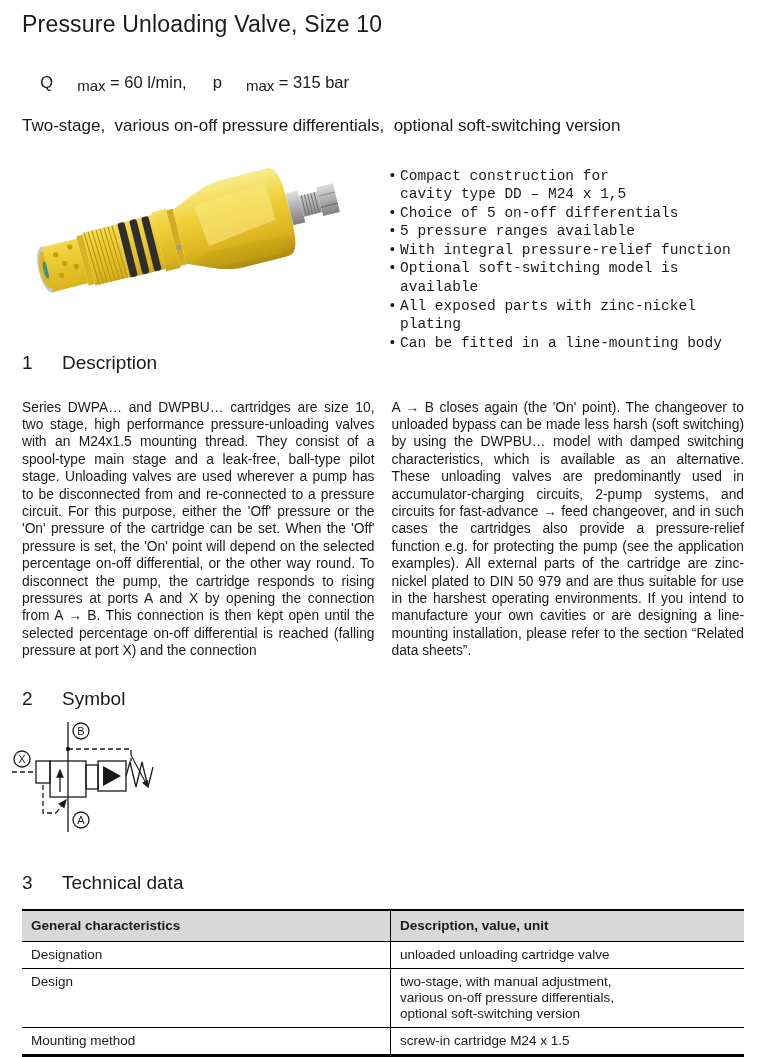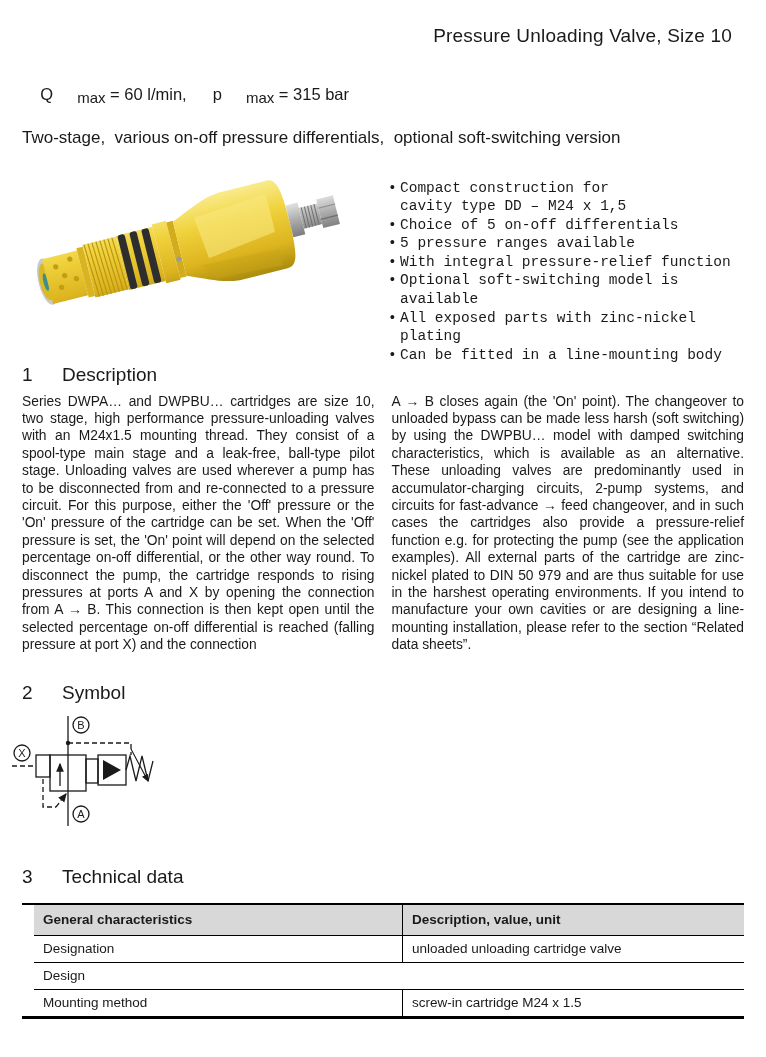--- a/index.html
+++ b/index.html
@@ -9,22 +9,22 @@
     background: #ffffff;
     color: #1a1a1a;
     font-family: "Liberation Sans", sans-serif;
     overflow: hidden;
     position: relative;
   }
   .page { padding: 9px 22px 0 22px; }
 
   
   .title {
-    font-size: 19px; font-weight: 400; line-height: 30px;
-    margin: 12px; letter-spacing: 0.2px; text-align: right;
+    font-size: 23px; font-weight: 400; line-height: 30px;
+    margin: 0; letter-spacing: 0.2px;
   }
   .spec-line { margin-top: 13px; font-size: 16.5px; line-height: 20px; white-space: pre; }
   .spec-line sub { font-size: 15px; vertical-align: -3px; letter-spacing: 0; margin-left: 24px; }
   .spec-p { margin-left: 26px; }
   .subtitle, .series { font-size: 17px; line-height: 19.5px; white-space: pre; }
 
   
   .hero { display: flex; margin-top: 18px; height: 182px; }
   .valve-fig { width: 366px; height: 182px; flex: 0 0 auto; }
   .features { flex: 1; padding-top: 13px; padding-left: 0; }
@@ -37,36 +37,36 @@
   .features li::before { content: "\2022"; position: absolute; left: 0; top: 0; }
 
   
   .section-head { display: flex; font-size: 19px; line-height: 26px; font-weight: 400; }
   .sec-num { width: 40px; flex: 0 0 auto; }
   .sh-desc { margin-top: 14px; }
   .sh-sym  { margin-top: 26px; }
   .sh-tech { margin-top: 21px; }
 
   
-  .cols { display: flex; gap: 17px; margin-top: 5px; }
+  .cols { display: flex; gap: 17px; margin-top: 23px; }
   .col {
     flex: 1; font-size: 13.8px; line-height: 17.4px;
     text-align: justify;
   }
 
   
   .symbol-wrap { margin-top: 7px; margin-left: -12px; }
 
   
   .ttable {
     margin-top: 13px; width: 722px;
     border-top: 2px solid #000; border-bottom: 3px solid #000;
     font-size: 13.5px; line-height: 16px;
   }
-  .trow { display: flex; border-bottom: 1px solid #000; margin-left: 12px; }
+  .trow { display: flex; border-bottom: 1px solid #000; }
   .trow:last-child { border-bottom: none; }
   .trow.thead { background: #d8d8d8; font-weight: 700; border-bottom: 1.5px solid #000; }
   .tcell { padding: 5px 10px 5px 9px; }
   .tcell.c-left  { width: 368px; flex: 0 0 auto; }
   .tcell.c-right { flex: 1; border-left: 1px solid #000; white-space: pre-line; }
   .trow.thead .tcell { padding-top: 7px; padding-bottom: 7px; }
 </style>
 </head>
 <body>
 
@@ -227,20 +227,23 @@
     <div class="trow thead">
       <div class="tcell c-left">General characteristics</div>
       <div class="tcell c-right">Description, value, unit</div>
     </div>
     <div class="trow">
       <div class="tcell c-left">Designation</div>
       <div class="tcell c-right">unloaded unloading cartridge valve</div>
     </div>
     <div class="trow">
       <div class="tcell c-left">Design</div>
+      <div class="tcell c-right">two-stage, with manual adjustment,
+various on-off pressure differentials,
+optional soft-switching version</div>
     </div>
     <div class="trow">
       <div class="tcell c-left">Mounting method</div>
       <div class="tcell c-right">screw-in cartridge M24 x 1.5</div>
     </div>
 
   </div>
 
 </div>
 

